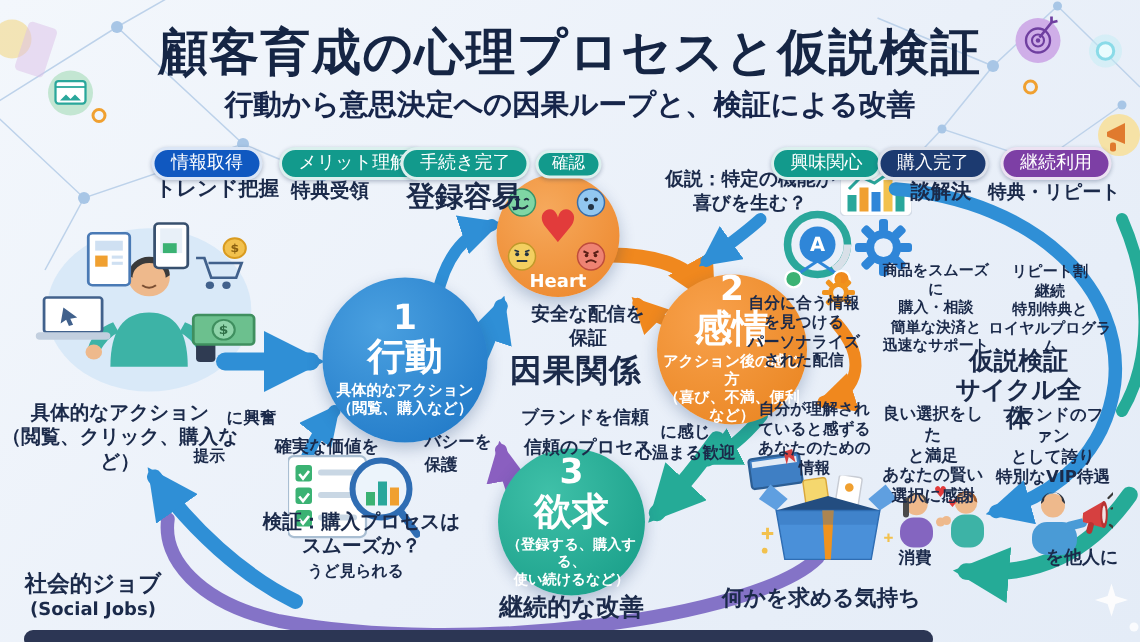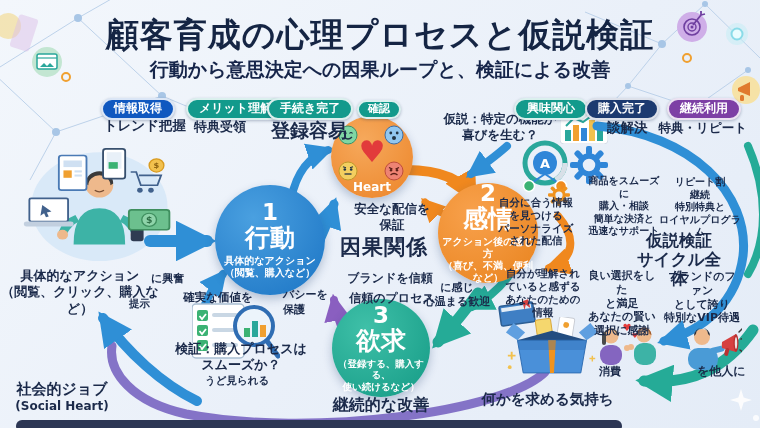--- a/index.html
+++ b/index.html
@@ -6,21 +6,21 @@
   #stage{position:relative;width:760px;height:428px;overflow:hidden;
     font-family:"DejaVu Sans","Liberation Sans",sans-serif;
     background:linear-gradient(135deg,#f3f7fc 0%,#eaf0f9 55%,#e4ecf7 100%)}
   svg{display:block}
   
   #t-title{position:absolute;left:0;right:0;top:13px;text-align:center;font-size:33px;
     font-weight:800;color:#152544;letter-spacing:1px;z-index:6}
   #t-sub{position:absolute;left:0;right:0;top:57px;text-align:center;font-size:19px;
     font-weight:700;color:#16254a;z-index:6}
   
-  .pill{position:absolute;z-index:7;color:#fff;font-size:12px;font-weight:700;
+  .pill{position:absolute;z-index:7;color:#fff;font-size:12px;font-weight:400;
     padding:2px 11px;border-radius:13px;border:2px solid rgba(255,255,255,.85);
     box-shadow:0 1px 3px rgba(20,40,80,.3);white-space:nowrap;line-height:1.15}
   .pB{background:#1058c0}.pT{background:#129a8c}.pN{background:#1c3a70}.pP{background:#7d3fa5}
   .sub{position:absolute;z-index:6;font-weight:700;color:#1b2a4a;white-space:nowrap;text-align:right}
   #b-info{left:101px;top:98px} #b-info-sub{left:86px;top:117px;width:100px;font-size:13.5px}
   #b-merit{left:186px;top:98px} #b-merit-sub{left:194px;top:118px;width:48px;font-size:13px}
   #b-proc{left:267px;top:98px} #b-proc-sub{left:271px;top:118px;width:48px;font-size:19px}
   #b-confirm{left:357px;top:100px;z-index:8;font-size:11px;padding:1px 9px}
   #b-interest{left:514px;top:98px}
   #b-purchase{left:585px;top:98px} #b-purchase-sub{left:607px;top:119px;font-size:13.5px}
@@ -448,21 +448,21 @@
     <div class="cdesc">（登録する、購入する、
 使い続けるなど）</div>
   </div>
 
   <div class="note" id="t-left-action">具体的なアクション
 （閲覧、クリック、購入など）</div>
   <div class="frag" id="t-frag-excite">に興奮</div>
   <div class="frag" id="t-frag-teiji">提示</div>
   <div class="note" id="t-social">
     <span class="ja">社会的ジョブ</span>
-    <span class="en">(Social Heart)</span>
+    <span class="en">(Social Jobs)</span>
   </div>
   <div class="note" id="t-certain">確実な価値を</div>
   <div class="note" id="t-verify">検証：購入プロセスは
 スムーズか？</div>
   <div class="frag" id="t-frag-mirareru">うど見られる</div>
   <div class="note" id="t-safe">安全な配信を
 保証</div>
   <div class="note" id="t-causal">因果関係</div>
   <div class="note" id="t-brand-trust">ブランドを信頼</div>
   <div class="note" id="t-trust-process">信頼のプロセス</div>

